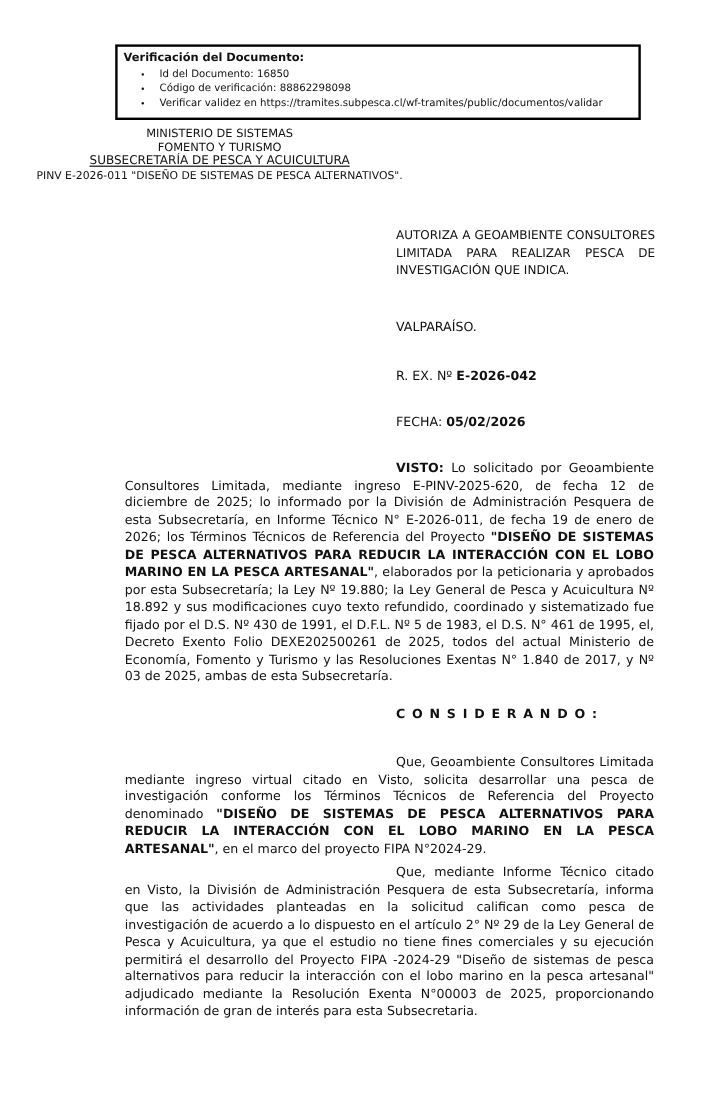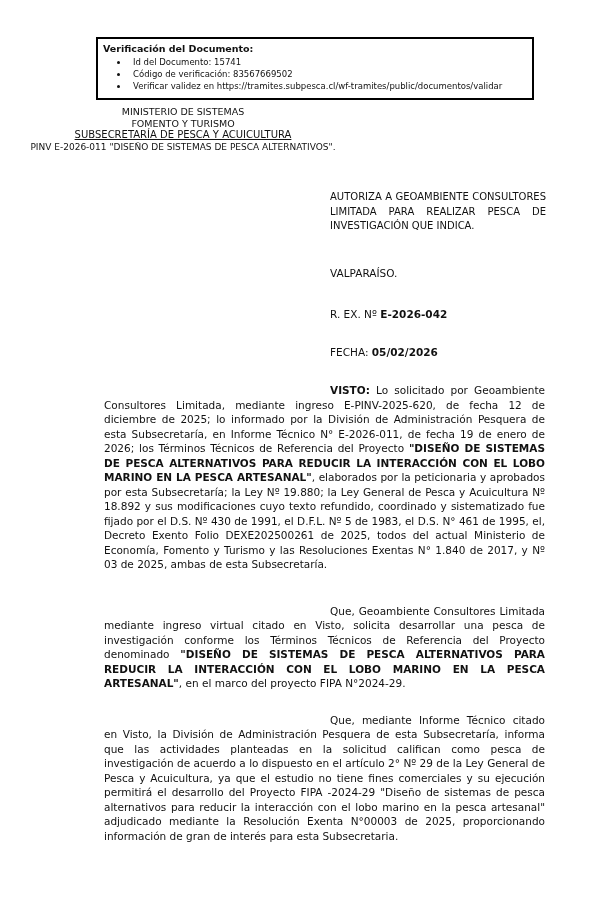--- a/index.html
+++ b/index.html
@@ -32,36 +32,36 @@
   .place{position:absolute;left:330px;top:267px;font-size:10.5px;color:#111;}
   .resline{position:absolute;left:330px;top:308px;font-size:10.5px;color:#111;text-align:center;}
   .dateline{position:absolute;left:330px;top:346px;font-size:10.5px;color:#111;}
   .b{font-weight:bold;}
   
   .body-text{
     position:absolute;left:104px;top:383px;width:441px;
     font-size:10.5px;line-height:14.5px;text-align:justify;color:#111;
   }
   .body-text p{margin:0;text-indent:226px;}
-  p.visto{margin-bottom:32px;}
+  p.visto{margin-bottom:16px;}
   p.heading{margin-bottom:26px;font-weight:bold;letter-spacing:1px;}
-  p.que1{margin-bottom:22px;}
+  p.que1{margin-bottom:5px;}
   
   .footer{position:absolute;left:501px;top:881px;font-size:6.5px;color:#111;}
 </style>
 </head>
 <body>
 
 <div class="page">
 
   <div class="verify-box">
     <div class="verify-title">Verificación del Documento:</div>
     <ul>
-      <li>Id del Documento: 15741</li>
-      <li>Código de verificación: 83567669502</li>
+      <li>Id del Documento: 16850</li>
+      <li>Código de verificación: 88862298098</li>
       <li>Verificar validez en https://tramites.subpesca.cl/wf-tramites/public/documentos/validar</li>
     </ul>
   </div>
 
   <div class="letterhead">
     <div class="l1">MINISTERIO DE SISTEMAS</div>
     <div class="l2">FOMENTO Y TURISMO</div>
     <div class="l3">SUBSECRETARÍA DE PESCA Y ACUICULTURA</div>
     <div class="l4">PINV E-2026-011 "DISEÑO DE SISTEMAS DE PESCA ALTERNATIVOS".</div>
   </div>
@@ -74,20 +74,21 @@
     <span>R. EX. Nº </span><span class="b">E-2026-042</span>
   </div>
 
   <div class="dateline">
     <span>FECHA: </span><span class="b">05/02/2026</span>
   </div>
 
   <div class="body-text">
     <p class="visto"><span class="b">VISTO:</span><span> Lo solicitado por Geoambiente Consultores Limitada, mediante ingreso E-PINV-2025-620, de fecha 12 de diciembre de 2025; lo informado por la División de Administración Pesquera de esta Subsecretaría, en Informe Técnico N° E-2026-011, de fecha 19 de enero de 2026; los Términos Técnicos de Referencia del Proyecto </span><span class="b">"DISEÑO DE SISTEMAS DE PESCA ALTERNATIVOS PARA REDUCIR LA INTERACCIÓN CON EL LOBO MARINO EN LA PESCA ARTESANAL"</span><span>, elaborados por la peticionaria y aprobados por esta Subsecretaría; la Ley Nº 19.880; la Ley General de Pesca y Acuicultura Nº 18.892 y sus modificaciones cuyo texto refundido, coordinado y sistematizado fue fijado por el D.S. Nº 430 de 1991, el D.F.L. Nº 5 de 1983, el D.S. N° 461 de 1995, el, Decreto Exento Folio DEXE202500261 de 2025, todos del actual Ministerio de Economía, Fomento y Turismo y las Resoluciones Exentas N° 1.840 de 2017, y Nº 03 de 2025, ambas de esta Subsecretaría.</span></p>
 
+    <p class="heading">C O N S I D E R A N D O :</p>
 
     <p class="que1"><span>Que, Geoambiente Consultores Limitada mediante ingreso virtual citado en Visto, solicita desarrollar una pesca de investigación conforme los Términos Técnicos de Referencia del Proyecto denominado </span><span class="b">"DISEÑO DE SISTEMAS DE PESCA ALTERNATIVOS PARA REDUCIR LA INTERACCIÓN CON EL LOBO MARINO EN LA PESCA ARTESANAL"</span><span>, en el marco del proyecto FIPA N°2024-29.</span></p>
 
     <p class="que2">Que, mediante Informe Técnico citado en Visto, la División de Administración Pesquera de esta Subsecretaría, informa que las actividades planteadas en la solicitud califican como pesca de investigación de acuerdo a lo dispuesto en el artículo 2° Nº 29 de la Ley General de Pesca y Acuicultura, ya que el estudio no tiene fines comerciales y su ejecución permitirá el desarrollo del Proyecto FIPA -2024-29 "Diseño de sistemas de pesca alternativos para reducir la interacción con el lobo marino en la pesca artesanal" adjudicado mediante la Resolución Exenta N°00003 de 2025, proporcionando información de gran de interés para esta Subsecretaria.</p>
   </div>
 
   <div class="footer">Página 1 de 6</div>
 
 </div>
 

